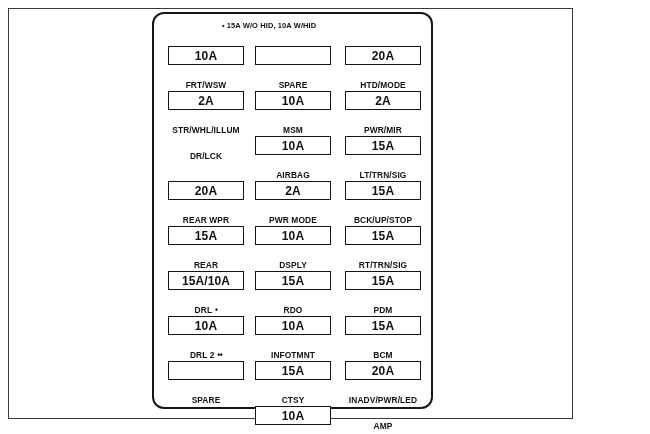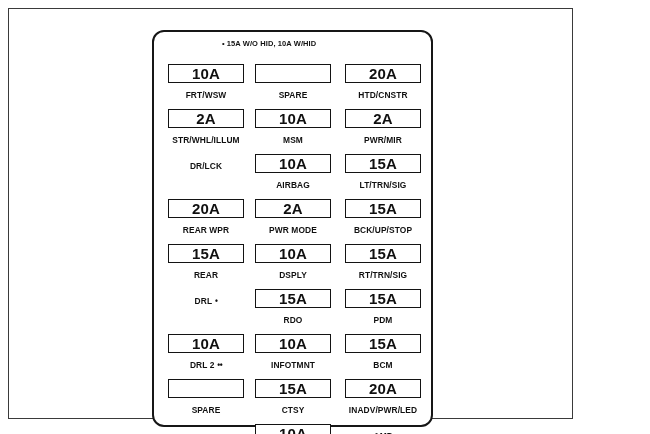--- a/index.html
+++ b/index.html
@@ -24,21 +24,21 @@
     height: 411px;
     border: 1px solid #3a3a3a;
     box-sizing: border-box;
     background: #ffffff;
   }
 
   
   #fuse-panel {
     position: absolute;
     left: 152px;
-    top: 30px;
+    top: 12px;
     width: 281px;
     height: 397px;
     border: 2px solid #161616;
     border-radius: 12px;
     box-sizing: border-box;
     background: #ffffff;
   }
 
   
   #footnotes {
@@ -78,28 +78,28 @@
     width: 76px;
     height: 19px;
     border: 1.6px solid #131313;
     box-sizing: border-box;
     background: #ffffff;
     display: flex;
     align-items: center;
     justify-content: center;
   }
   .fuse-rating {
-    font-size: 15px;
+    font-size: 12px;
     font-weight: bold;
     color: #101010;
     line-height: 1;
     letter-spacing: 0.1px;
   }
   .fuse-label {
-    margin-top: 7px;
+    margin-top: 15px;
     width: 100%;
     text-align: center;
     font-size: 8.4px;
     font-weight: bold;
     color: #101010;
     line-height: 11px;
     white-space: nowrap;
     letter-spacing: 0.1px;
   }
   .fuse-label .mark {
@@ -138,20 +138,23 @@
         </div>
         <div class="fuse-label"><span>REAR WPR</span></div>
       </div>
       <div class="fuse-cell" style="top: 212px;">
         <div class="fuse-box">
           <span class="fuse-rating">15A</span>
         </div>
         <div class="fuse-label"><span>REAR</span></div>
       </div>
       <div class="fuse-cell" style="top: 257px;">
+        <div class="fuse-box">
+          <span class="fuse-rating">15A/10A</span>
+        </div>
         <div class="fuse-label"><span>DRL</span><span class="mark"> •</span></div>
       </div>
       <div class="fuse-cell" style="top: 302px;">
         <div class="fuse-box">
           <span class="fuse-rating">10A</span>
         </div>
         <div class="fuse-label"><span>DRL 2</span><span class="mark"> ••</span></div>
       </div>
       <div class="fuse-cell" style="top: 347px;">
         <div class="fuse-box">
@@ -214,21 +217,21 @@
           <span class="fuse-rating">10A</span>
         </div>
         <div class="fuse-label"><span>CNSTR/VENT</span></div>
       </div>
     </div>
   <div class="column" id="column-3">
       <div class="fuse-cell" style="top: 32px;">
         <div class="fuse-box">
           <span class="fuse-rating">20A</span>
         </div>
-        <div class="fuse-label"><span>HTD/CNSTR</span></div>
+        <div class="fuse-label"><span>HTD/MODE</span></div>
       </div>
       <div class="fuse-cell" style="top: 77px;">
         <div class="fuse-box">
           <span class="fuse-rating">2A</span>
         </div>
         <div class="fuse-label"><span>PWR/MIR</span></div>
       </div>
       <div class="fuse-cell" style="top: 122px;">
         <div class="fuse-box">
           <span class="fuse-rating">15A</span>

